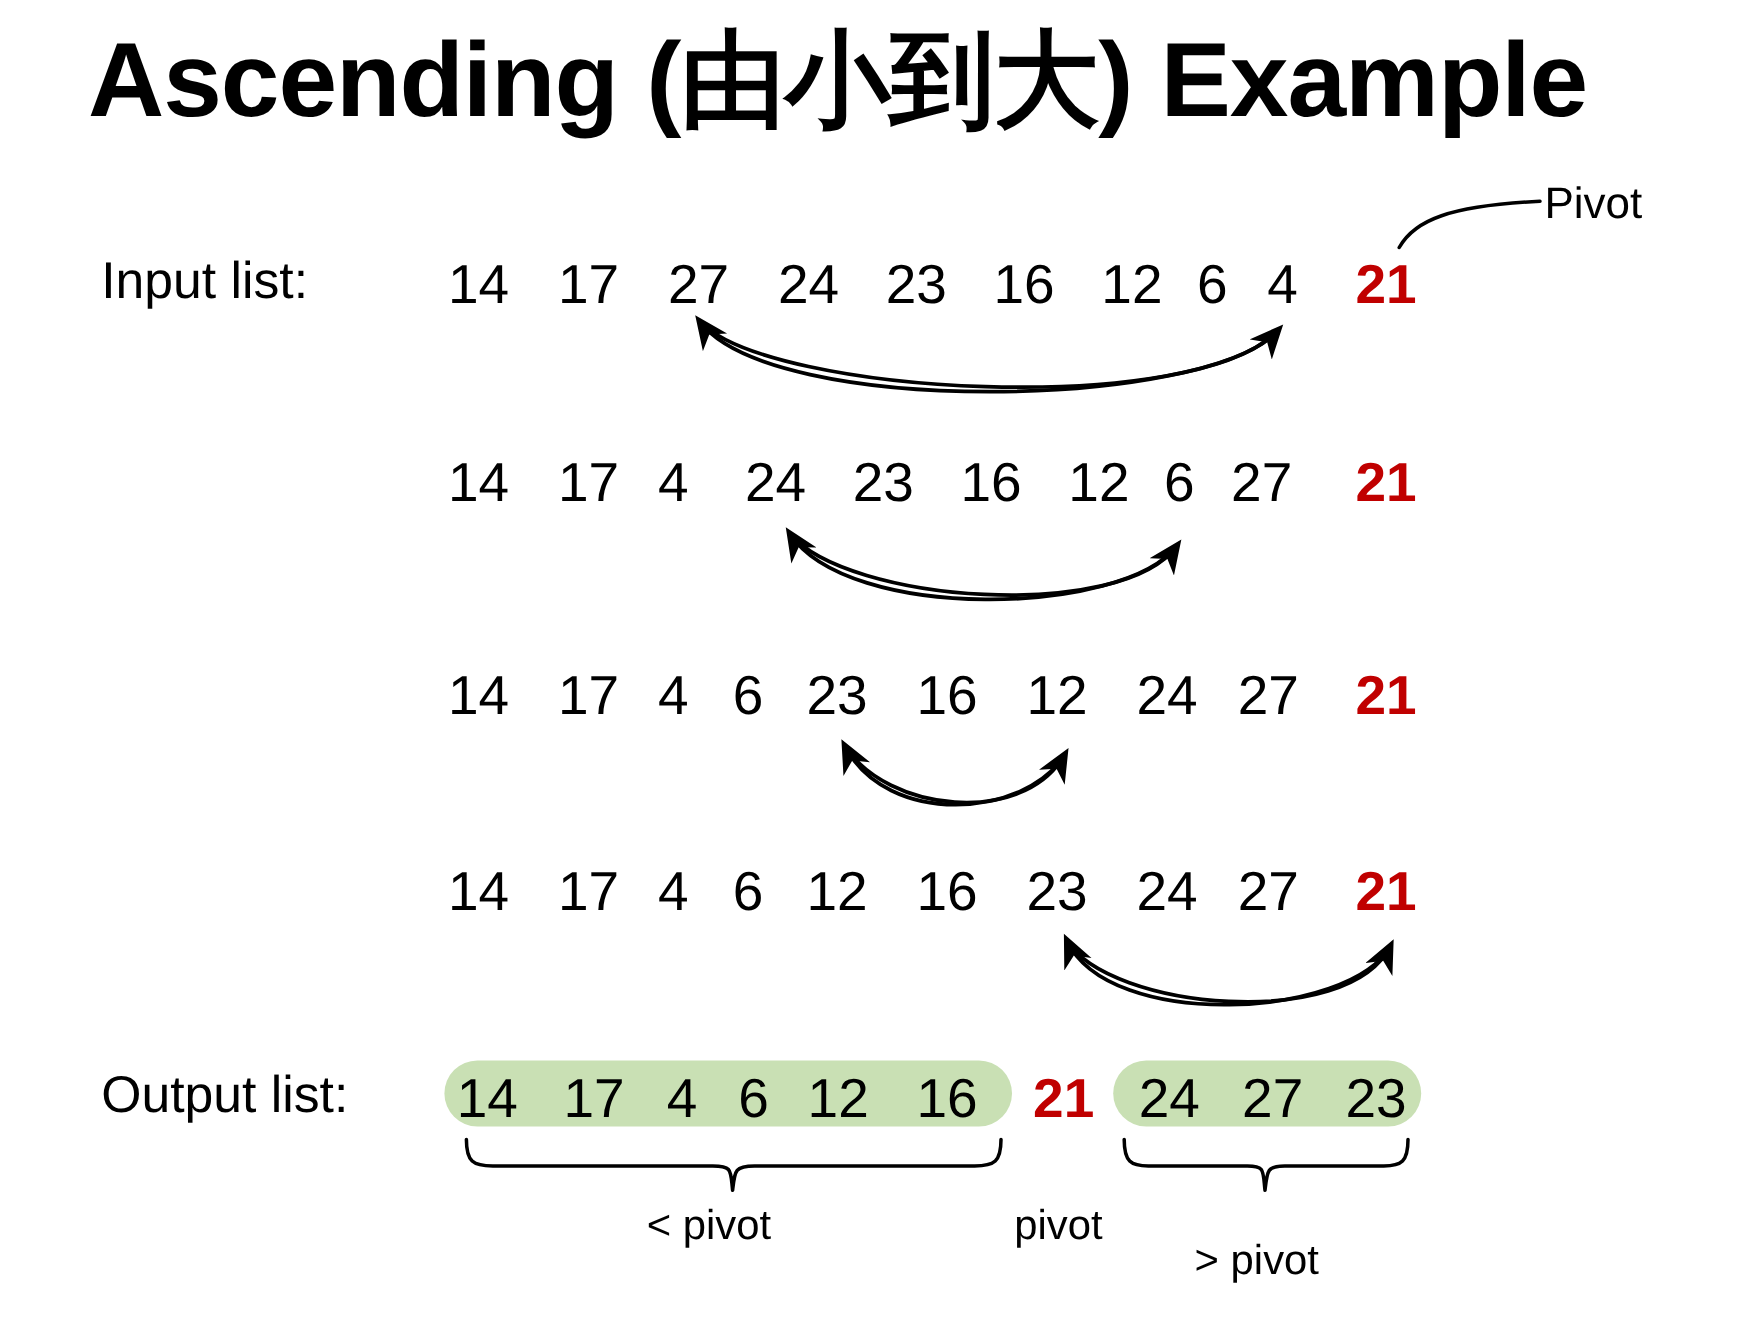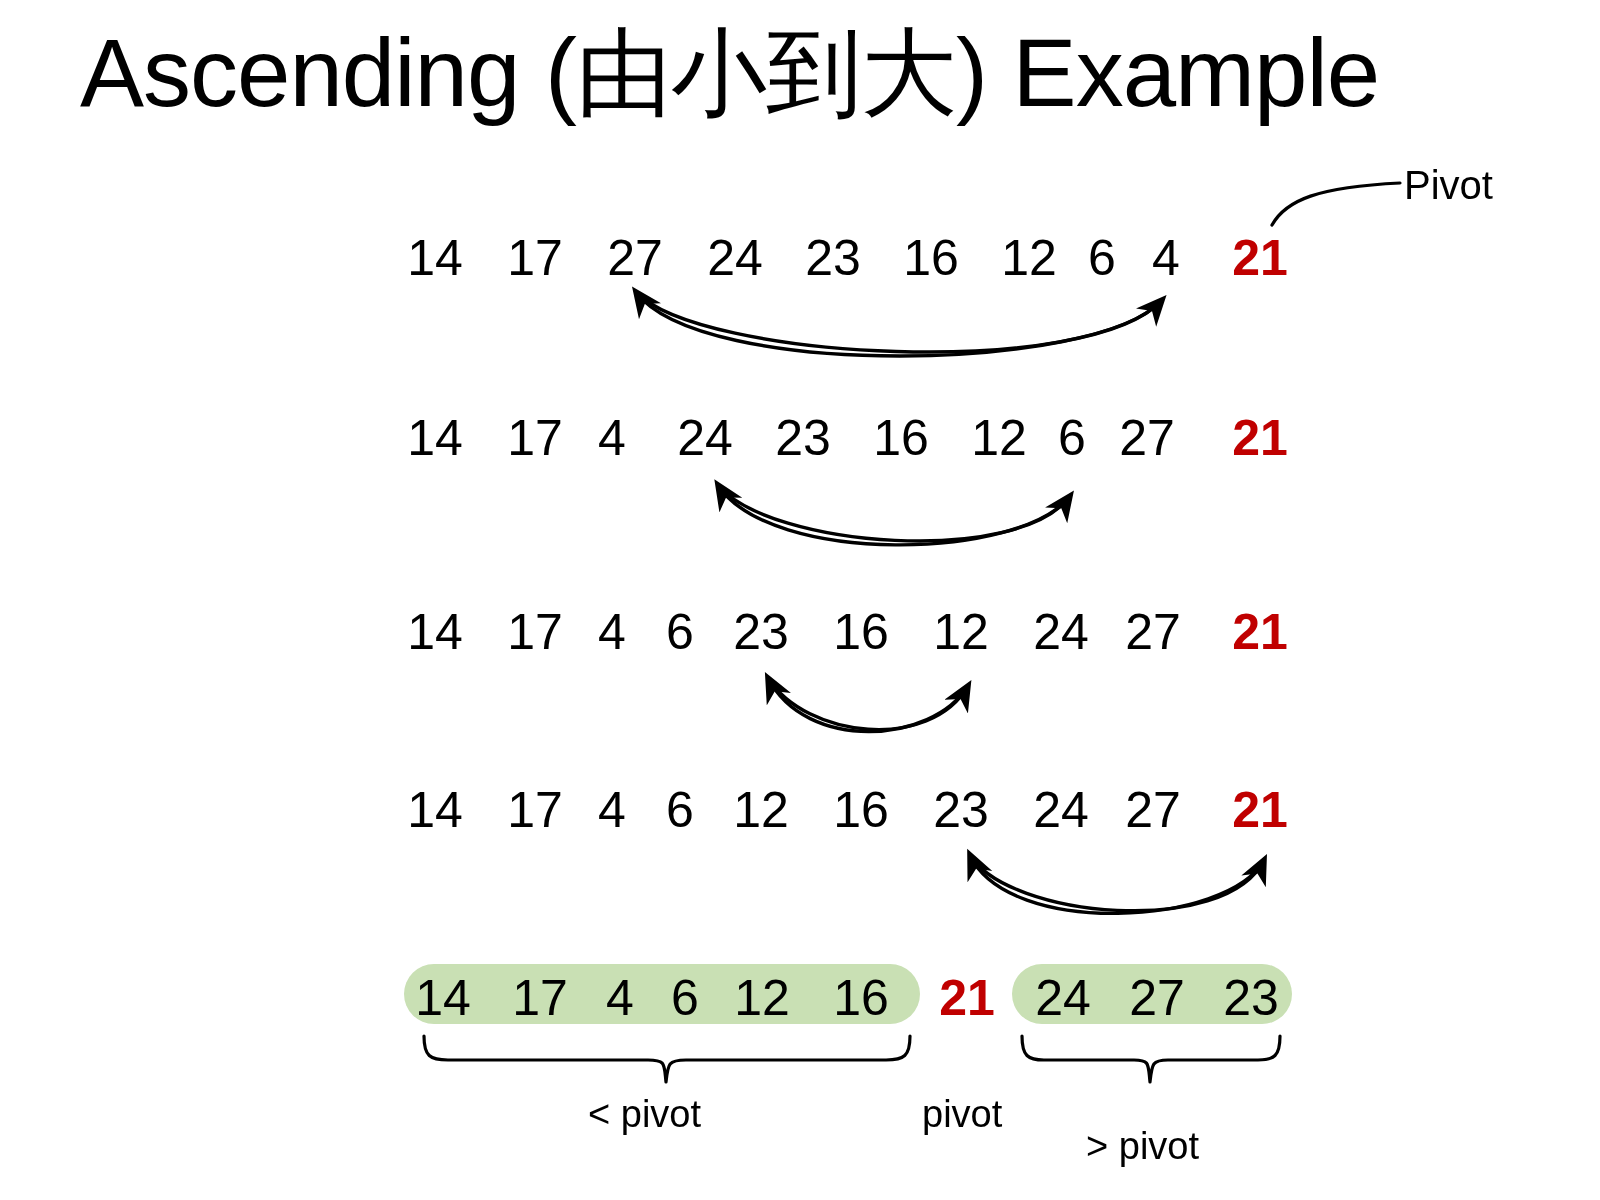--- a/index.html
+++ b/index.html
@@ -24,21 +24,21 @@
   }
 
   
   #title {
     position: absolute;
     left: 80px;
     top: 18px;
     width: 1450px;
     font-size: 96px;
     line-height: 110px;
-    font-weight: 400;
+    font-weight: 700;
     letter-spacing: -1px;
     color: #000000;
     white-space: nowrap;
   }
 
   
   .row-label {
     position: absolute;
     font-size: 47px;
     line-height: 50px;
@@ -123,20 +123,22 @@
 </head>
 <body>
 
 <div id="slide">
 
   <div id="title">Ascending (由小到大) Example</div>
 
   <div class="highlight" id="hl-left"></div>
   <div class="highlight" id="hl-right"></div>
 
+  <div class="row-label" id="label-input">Input list:</div>
+  <div class="row-label" id="label-output">Output list:</div>
 
   <div id="pivot-callout">Pivot</div>
 
   <div class="num-row" id="row1">
     <span class="num" style="left:400px;width:70px;">14</span>
     <span class="num" style="left:500px;width:70px;">17</span>
     <span class="num" style="left:600px;width:70px;">27</span>
     <span class="num" style="left:700px;width:70px;">24</span>
     <span class="num" style="left:798px;width:70px;">23</span>
     <span class="num" style="left:896px;width:70px;">16</span>

